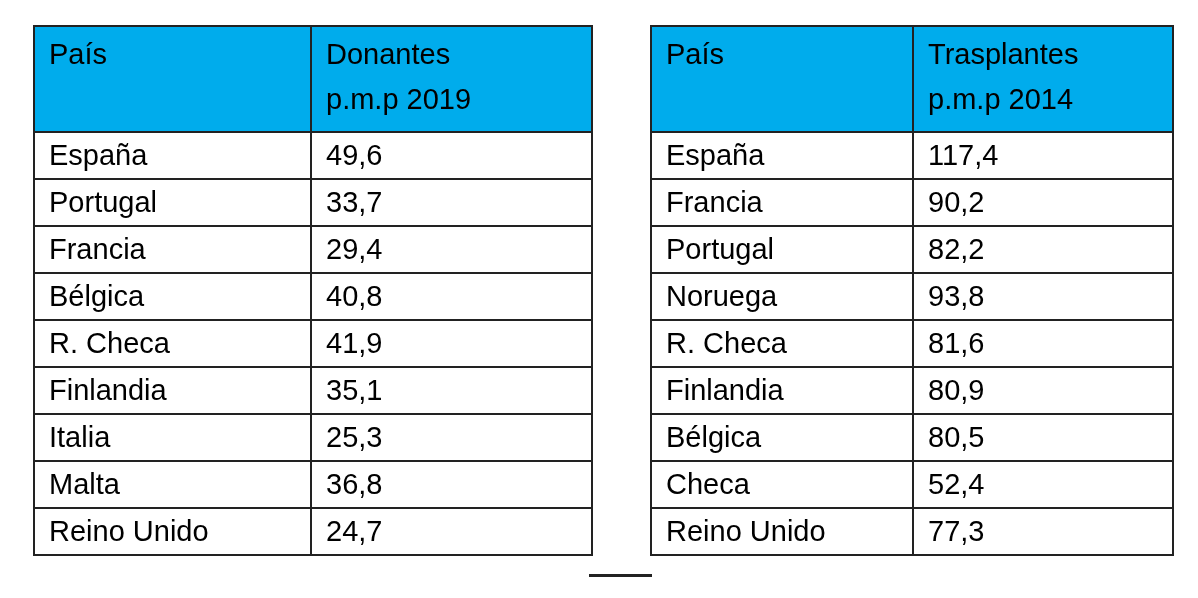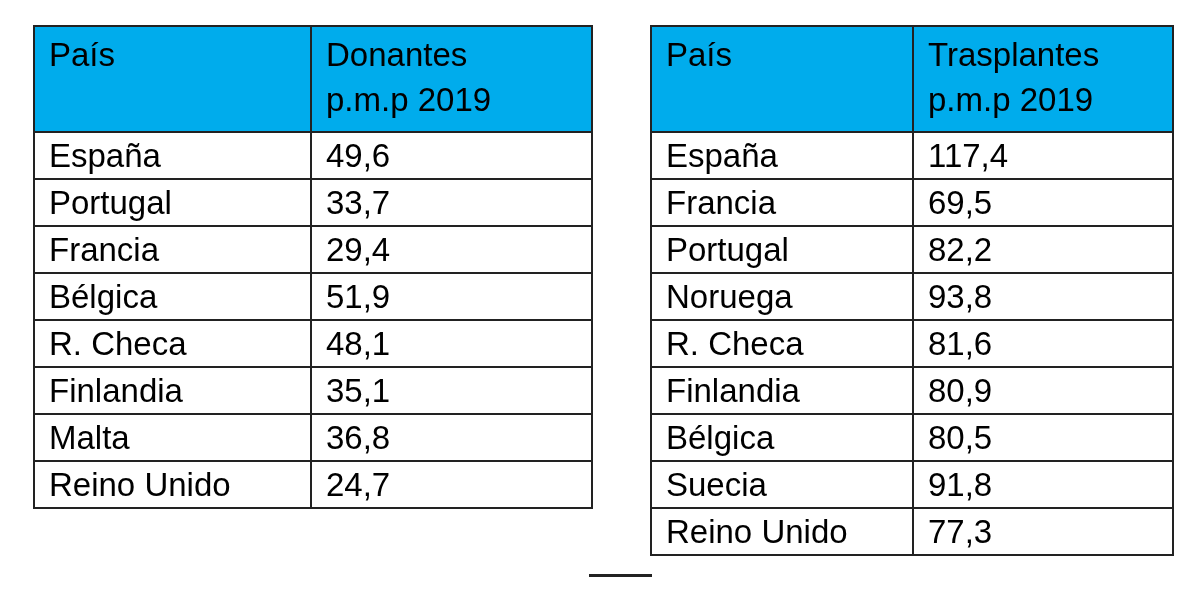--- a/index.html
+++ b/index.html
@@ -19,21 +19,21 @@
   table.data-table {
     position: absolute;
     border-collapse: collapse;
     table-layout: fixed;
     background: #ffffff;
   }
   table.data-table th,
   table.data-table td {
     border: 2px solid #222222;
     color: #000000;
-    font-size: 33px;
+    font-size: 29px;
     font-weight: 400;
     text-align: left;
     padding: 0 4px 0 14px;
     overflow: hidden;
   }
   table.data-table th {
     background: #00ACEC;
     vertical-align: top;
     padding-top: 5px;
     line-height: 45px;
@@ -85,29 +85,33 @@
       <tr>
         <td>Portugal</td>
         <td>33,7</td>
       </tr>
       <tr>
         <td>Francia</td>
         <td>29,4</td>
       </tr>
       <tr>
         <td>Bélgica</td>
-        <td>51,9</td>
+        <td>40,8</td>
       </tr>
       <tr>
         <td>R. Checa</td>
-        <td>48,1</td>
+        <td>41,9</td>
       </tr>
       <tr>
         <td>Finlandia</td>
         <td>35,1</td>
+      </tr>
+      <tr>
+        <td>Italia</td>
+        <td>25,3</td>
       </tr>
       <tr>
         <td>Malta</td>
         <td>36,8</td>
       </tr>
       <tr>
         <td>Reino Unido</td>
         <td>24,7</td>
       </tr>
     </tbody>
@@ -115,31 +119,31 @@
 
   <table class="data-table" id="transplants-table">
     <colgroup>
         <col class="c1">
         <col class="c2">
       </colgroup>
     <thead>
       <tr>
         <th>País</th>
         <th>Trasplantes
-p.m.p 2019</th>
+p.m.p 2014</th>
       </tr>
     </thead>
     <tbody>
       <tr>
         <td>España</td>
         <td>117,4</td>
       </tr>
       <tr>
         <td>Francia</td>
-        <td>69,5</td>
+        <td>90,2</td>
       </tr>
       <tr>
         <td>Portugal</td>
         <td>82,2</td>
       </tr>
       <tr>
         <td>Noruega</td>
         <td>93,8</td>
       </tr>
       <tr>
@@ -148,22 +152,22 @@
       </tr>
       <tr>
         <td>Finlandia</td>
         <td>80,9</td>
       </tr>
       <tr>
         <td>Bélgica</td>
         <td>80,5</td>
       </tr>
       <tr>
-        <td>Suecia</td>
-        <td>91,8</td>
+        <td>Checa</td>
+        <td>52,4</td>
       </tr>
       <tr>
         <td>Reino Unido</td>
         <td>77,3</td>
       </tr>
     </tbody>
   </table>
 
   <div class="bottom-connector"></div>
 

